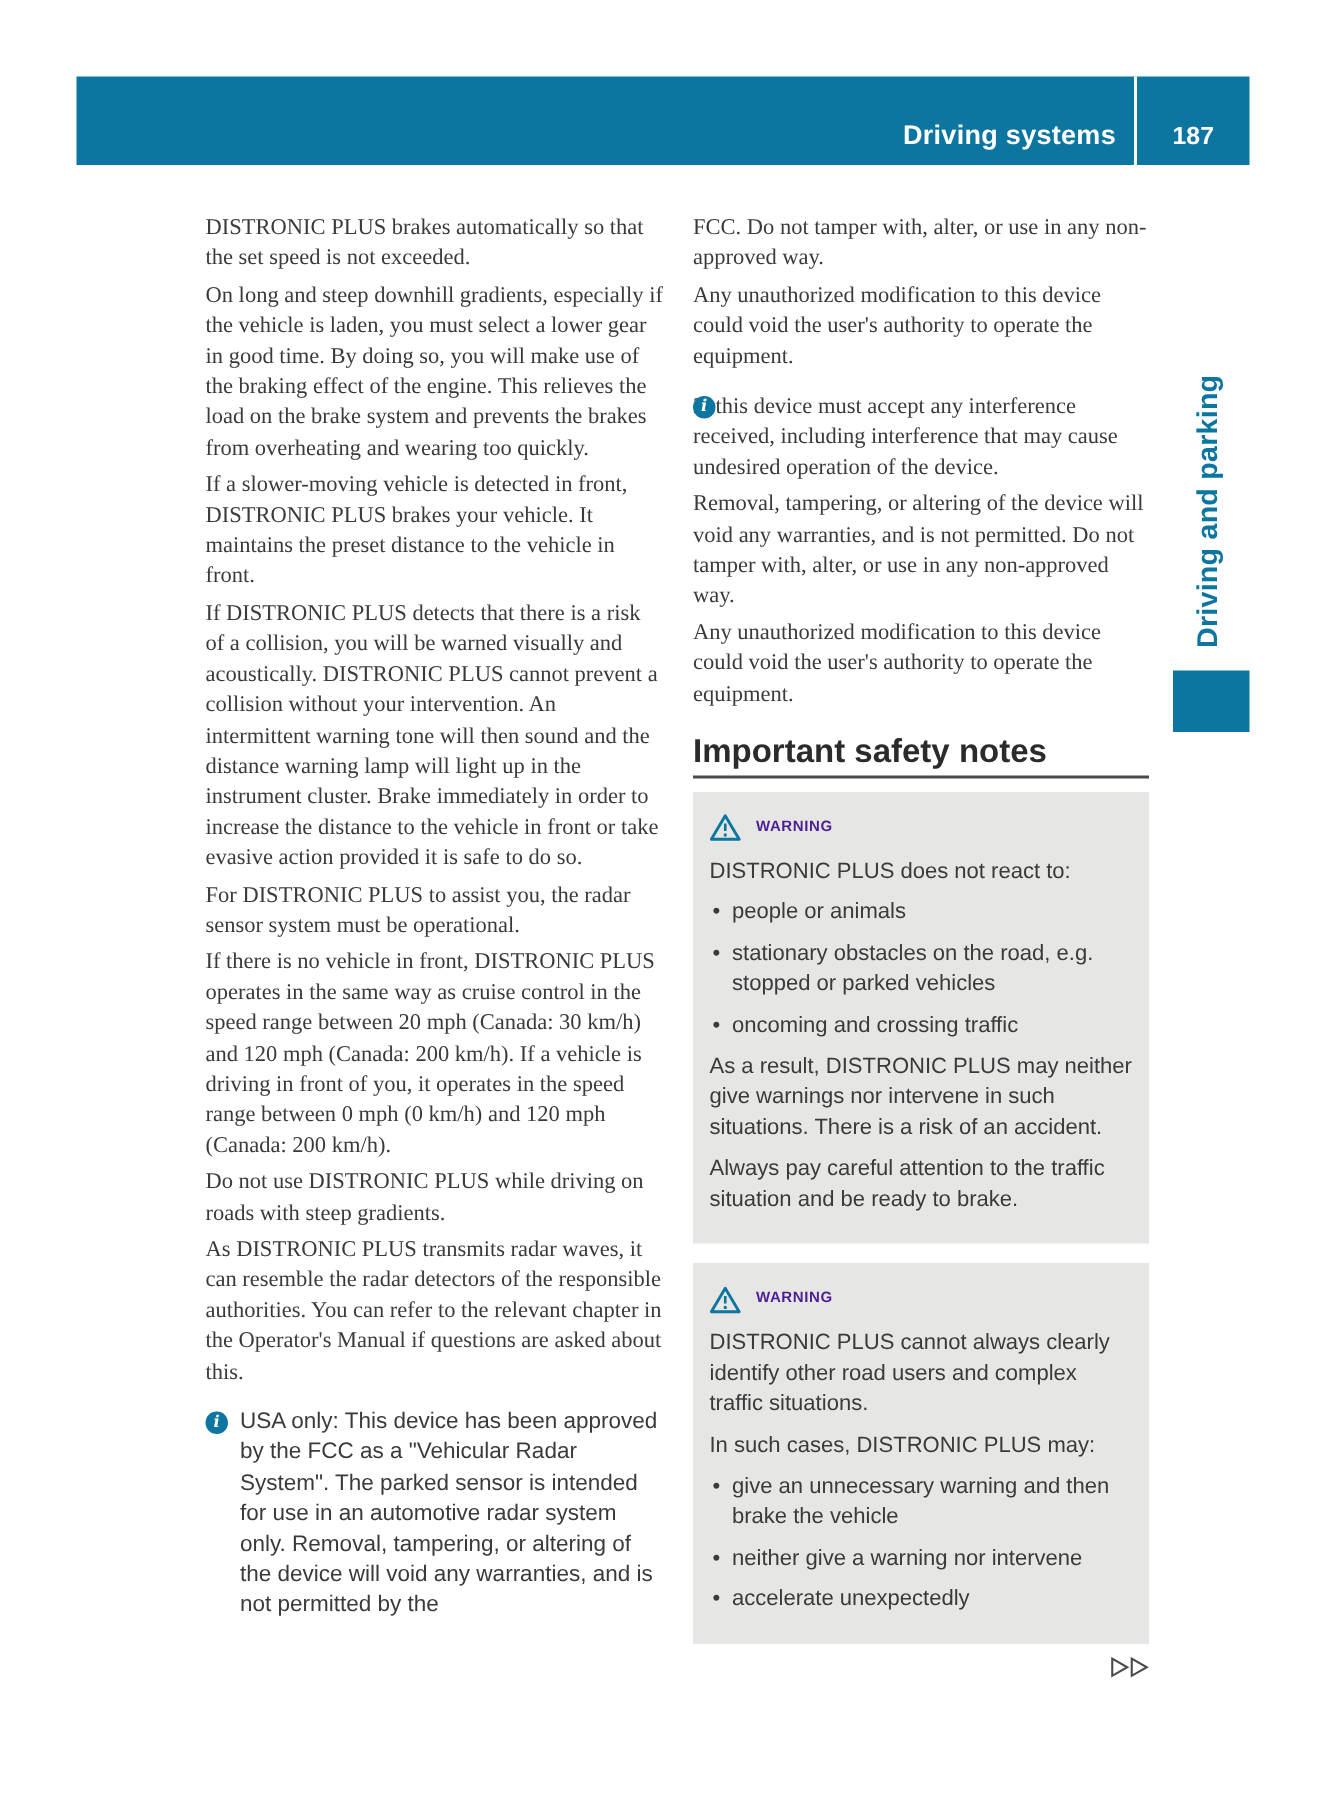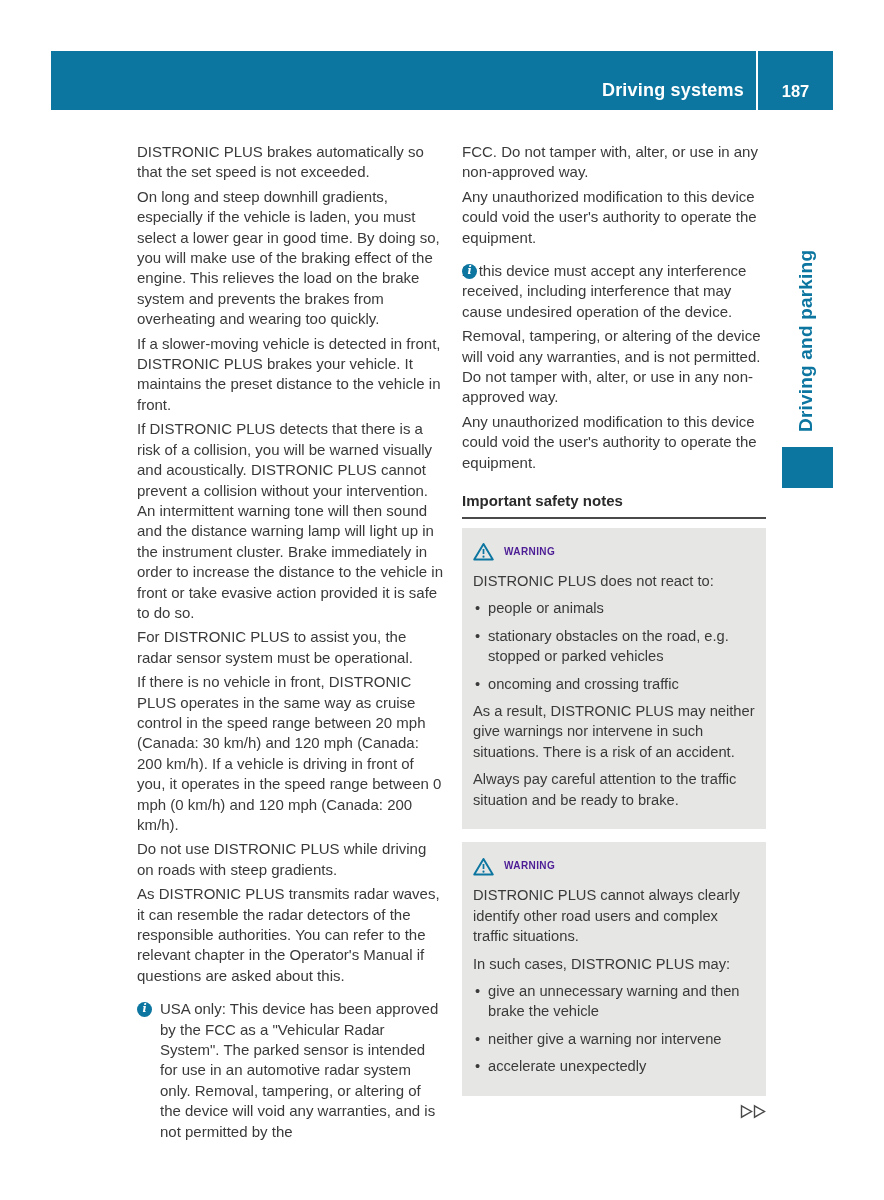--- a/index.html
+++ b/index.html
@@ -33,35 +33,35 @@
   }
   .chapter-tab {
     position:absolute; left:782px; top:447px; width:51px; height:41px;
     background:#0d76a0;
   }
 
   
   .col { position:absolute; top:142px; font-size:15px; line-height:20.4px; }
   .col-left  { left:137px; width:306px; }
   .col-right { left:462px; width:304px; }
-  .para { margin:0 0 4px 0; }
+  .para { margin:0 0 4px 0;font-family:Liberation Serif, serif; }
 
   
   .note { position:relative; padding-left:23px; margin:13px 0 4px 0; }
   .note-icon {
     position:absolute; left:0; top:3px; width:15px; height:15px;
     background:#0d76a0; border-radius:50%;
     color:#ffffff; font-family:"DejaVu Serif", serif; font-style:italic; font-weight:bold;
     font-size:11px; line-height:14px; text-align:center;
   }
 
   
   .section-heading {
     margin:18px 0 9px 0; padding-bottom:5px;
-    font-size:15px; font-weight:bold; color:#2b2b2b;
+    font-size:22px; font-weight:bold; color:#2b2b2b;
     border-bottom:2px solid #4a4a4a;
   }
   .warnbox { background:#e6e6e5; padding:12px 11px 12px 11px; margin-bottom:13px; font-size:14.7px; }
   .warnhead { display:flex; align-items:center; gap:10px; margin:2px 0 9px 0; }
   .warnlabel { color:#4c1d95; font-weight:bold; font-size:10px; letter-spacing:0.4px; }
   .warnbox p { margin:0 0 7px 0; }
   .bullet-list { margin:3px 0 2px 0; }
   .bullet-item { position:relative; padding-left:15px; margin-bottom:7px; }
   .bullet-item::before { content:"•"; position:absolute; left:2px; top:0; color:#3a3a3a; }
 

